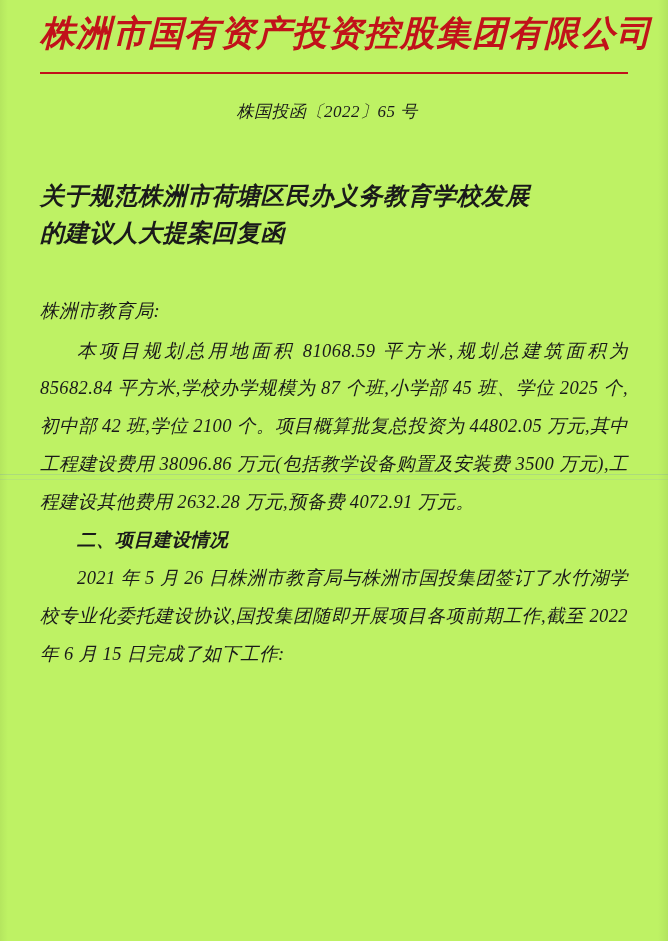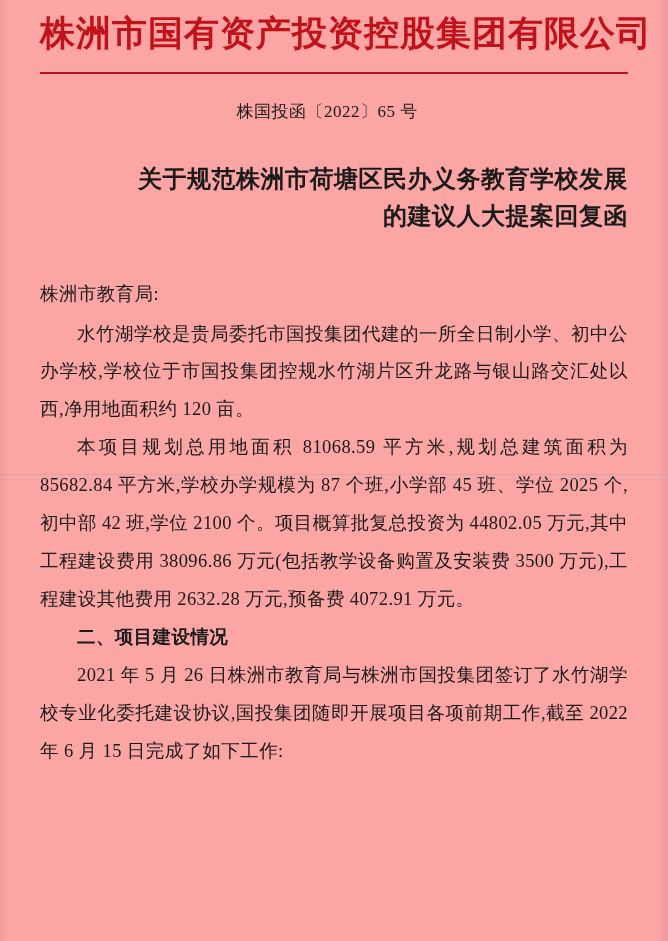--- a/index.html
+++ b/index.html
@@ -13,21 +13,22 @@
     font-family: "Liberation Serif", "DejaVu Serif", serif;
     color: #1a1a1a;
     overflow: hidden;
   }
   .page {
     position: relative;
     width: 668px;
     height: 941px;
     box-sizing: border-box;
     padding: 0 40px;
-    background: #fca5a5;
+    background: #bef264;
+    font-style: italic;
   }
   
   .letterhead {
     text-align: center;
     padding-top: 14px;
   }
   .letterhead-title {
     color: #c1121a;
     font-family: "Liberation Serif", "DejaVu Serif", serif;
     font-weight: bold;
@@ -45,22 +46,22 @@
   
   .doc-number {
     margin-top: 26px;
     text-align: center;
     font-size: 17px;
     letter-spacing: 0.5px;
     padding-right: 14px;
   }
   
   .doc-title {
-    margin-top: 38px;
-    text-align: right;
+    margin-top: 55px;
+    text-align: left;
     font-size: 24px;
     font-weight: bold;
     line-height: 1.55;
     letter-spacing: 0.5px;
   }
   .doc-title .line {
     display: block;
   }
   
   .body-block {
@@ -128,21 +129,20 @@
 
   <div class="doc-number">株国投函〔2022〕65 号</div>
 
   <div class="doc-title">
     <span class="line">关于规范株洲市荷塘区民办义务教育学校发展</span>
     <span class="line">的建议人大提案回复函</span>
   </div>
 
   <div class="body-block">
     <p class="addressee">株洲市教育局:</p>
-    <p class="para">水竹湖学校是贵局委托市国投集团代建的一所全日制小学、初中公办学校,学校位于市国投集团控规水竹湖片区升龙路与银山路交汇处以西,净用地面积约 120 亩。</p>
     <p class="para">本项目规划总用地面积 81068.59 平方米,规划总建筑面积为 85682.84 平方米,学校办学规模为 87 个班,小学部 45 班、学位 2025 个,初中部 42 班,学位 2100 个。项目概算批复总投资为 44802.05 万元,其中工程建设费用 38096.86 万元(包括教学设备购置及安装费 3500 万元),工程建设其他费用 2632.28 万元,预备费 4072.91 万元。</p>
     <p class="section">二、项目建设情况</p>
     <p class="para">2021 年 5 月 26 日株洲市教育局与株洲市国投集团签订了水竹湖学校专业化委托建设协议,国投集团随即开展项目各项前期工作,截至 2022 年 6 月 15 日完成了如下工作:</p>
   </div>
 
   <div class="scan-line a"></div>
   <div class="scan-line b"></div>
   <div class="edge-shadow"></div>
   <div class="edge-shadow-left"></div>
 </div>

